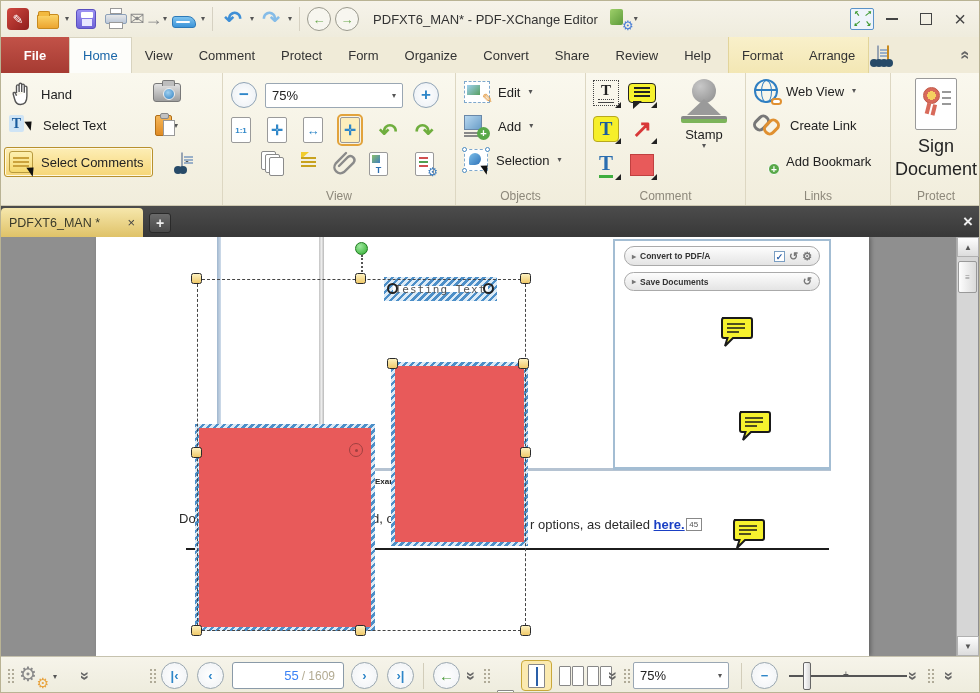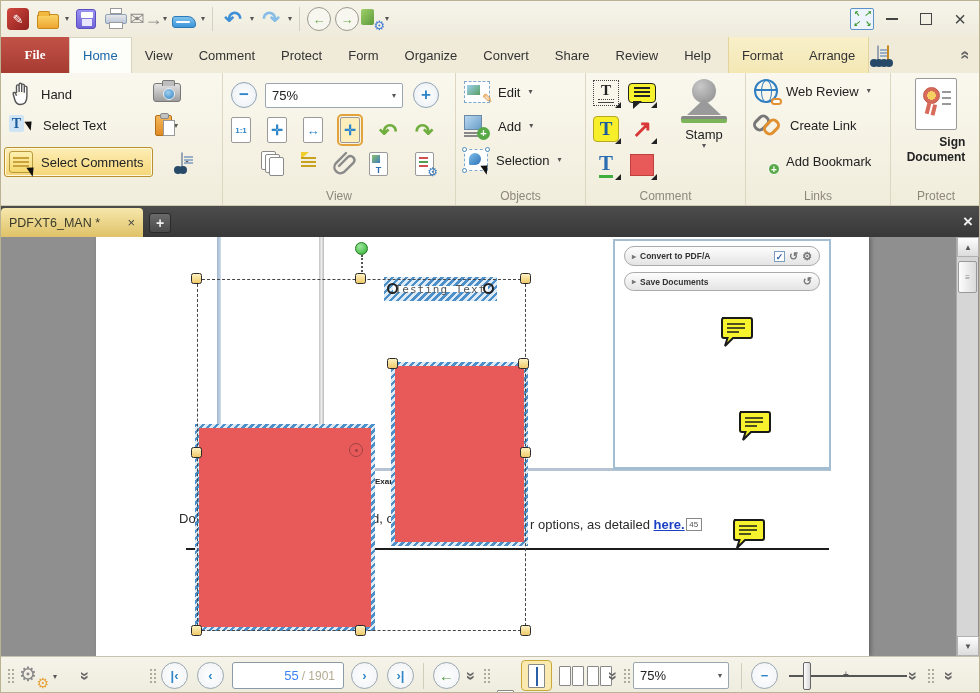--- a/index.html
+++ b/index.html
@@ -40,21 +40,21 @@
              display:grid; grid-template-columns:1fr 1fr; place-items:center; font-size:8px; color:#3f9a33; font-weight:bold; line-height:1;}
   .wbtn { width:34px; height:26px; display:flex; align-items:center; justify-content:center; color:#444; }
   .minbar { width:12px; height:2px; background:#444; }
   .maxbox { width:12px; height:12px; border:1.5px solid #444; }
   .closex { font-size:20px; line-height:1; }
   .spacer { flex:1; }
 
   
   .tabrow { position:absolute; left:0; top:36px; width:980px; height:36px; background:#f0ebd8; display:flex; align-items:stretch; }
   .tab { padding:0 13px; font-size:13px; color:#333; display:flex; align-items:center; }
-  .tab.file { background:linear-gradient(#c25248,#a63b32); color:#fff; width:68px; justify-content:center; font-weight:bold;font-family:Liberation Serif, serif; }
+  .tab.file { background:linear-gradient(#c25248,#a63b32); color:#fff; width:68px; justify-content:center; font-weight:bold; }
   .tab.active { background:#fdfdfa; color:#1a66a8; border:1px solid #d8d3bf; border-bottom:none; }
   .ctxwrap { display:flex; background:linear-gradient(#f9f0ca,#f3e7b4); border-left:1px solid #e2d49a; border-right:1px solid #e2d49a; margin-left:4px;}
   .tr-icons { display:flex; align-items:center; gap:8px; padding:0 8px; }
   .mini-page { width:15px; height:19px; background:#fff; border:1px solid #98a4b2; border-radius:2px; position:relative;}
   .mini-page:before{ content:""; position:absolute; left:2px; top:3px; width:9px; height:1.6px; background:#9ab0c8; box-shadow:0 3px 0 #9ab0c8, 0 6px 0 #9ab0c8;}
   .mini-folder { width:19px; height:14px; background:linear-gradient(#fbd468,#eca52f); border:1px solid #c88a1e; border-radius:2px; position:relative; }
   .binoc { position:absolute; right:-4px; bottom:-3px; width:13px; height:8px; }
   .binoc:before,.binoc:after { content:""; position:absolute; top:0; width:8px; height:8px; border-radius:50%; background:#274a68; }
   .binoc:before{ left:0; } .binoc:after{ right:0; }
   .collapse-ch { margin-left:auto; display:flex; align-items:center; padding:0 12px; color:#555; }
@@ -144,21 +144,21 @@
   .chain i { position:absolute; width:13px; height:18px; border:3.2px solid #777; border-radius:6px; transform:rotate(45deg);}
   .chain i:nth-child(1){ left:1px; top:1px; }
   .chain i:nth-child(2){ left:11px; top:5px; border-color:#e09030; }
   .addbk { position:relative; width:24px; height:24px; }
   .addbk .bkmk { width:16px; height:22px; }
   .addbk .plus { position:absolute; right:-2px; bottom:-2px; width:12px; height:12px; border-radius:50%; background:#58a848; color:#fff; font-size:10px; font-weight:bold; text-align:center; line-height:12px; border:1px solid #fff;}
   .cert { width:42px; height:52px; background:#fff; border:1.5px solid #9a9a9a; border-radius:2px; position:relative; }
   .cert .ros { position:absolute; left:7px; top:8px; width:17px; height:17px; border-radius:50%; background:radial-gradient(#f5d060 40%,#d86a5a 42%); border:1.5px solid #c05848;}
   .cert .rib { position:absolute; left:10px; top:24px; width:4px; height:11px; background:#d86a5a; transform:rotate(14deg); box-shadow:6px 0 0 #d86a5a;}
   .cert .ln { position:absolute; right:5px; top:12px; width:9px; height:1.6px; background:#999; box-shadow:0 6px 0 #999, 0 12px 0 #999;}
-  .twolines { text-align:right; line-height:1.25; font-size:12px; color:#222;font-weight:bold; }
+  .twolines { text-align:center; line-height:1.25; font-size:18px; color:#222; }
 
   
   .doctabs { position:absolute; left:0; top:205px; width:980px; height:31px; background:linear-gradient(#4c4c4c,#383838); display:flex; align-items:flex-end; }
   .dtab { height:29px; width:142px; background:linear-gradient(#f6e7ac,#dfc268); border-radius:4px 4px 0 0; display:flex; align-items:center; padding:0 8px; font-size:12.5px; color:#3a3a2a; }
   .dtab .x { margin-left:auto; color:#444; font-size:13px; }
   .addtab { width:22px; height:20px; margin:0 0 4px 6px; background:linear-gradient(#6a6a6a,#4a4a4a); border:1px solid #2a2a2a; border-radius:3px; color:#eee; font-size:14px; font-weight:bold; display:flex; align-items:center; justify-content:center; }
   .closeall { margin-left:auto; margin-right:8px; margin-bottom:5px; color:#f0f0f0; font-size:17px; font-weight:bold; }
 
   
   .docarea { position:absolute; left:0; top:236px; width:980px; height:419px; background:#8f8f8f; overflow:hidden; }
@@ -263,20 +263,21 @@
         </div>
       <span class="caret">▾</span>
       <div class="tb-ic">
           <span class="glyph-redo">↷</span>
         </div>
       <span class="caret">▾</span>
       <div class="sep"></div>
       <div class="navcircle">←</div>
       <div class="navcircle">→</div>
     </div>
+    <div class="title-text">PDFXT6_MAN* - PDF-XChange Editor</div>
     <div class="launch">
       <span class="sq"></span>
         <span class="gr">⚙</span>
     </div>
     <span class="caret">▾</span>
     <div class="spacer"></div>
     <div class="tb-ic">
       <span class="fullscr">
           <i>↖</i>
           <i>↗</i>
@@ -456,21 +457,21 @@
         <span class="caret">▾</span>
       </div>
       <div class="glabel">Comment</div>
     </div>
 
     <div class="group" style="left:745px; width:145px;">
       <div class="rbtn" style="left:8px; top:6px;">
         <span class="globe">
             <span class="linklet"></span>
           </span>
-        <span>Web Review</span>
+        <span>Web View</span>
           <span class="caret">▾</span>
       </div>
       <div class="rbtn" style="left:8px; top:40px;">
         <span class="chain">
             <i></i>
             <i></i>
           </span>
         <span>Create Link</span>
       </div>
       <div class="rbtn" style="left:8px; top:76px;">
@@ -594,21 +595,21 @@
         <span class="g2">⚙</span>
     </div>
     <span class="sb caret" style="left:52px; top:16px;">▾</span>
     <span class="sb rot-90" style="left:80px; top:10px;">»</span>
     <div class="sb grip" style="left:148px; top:11px;"></div>
 
     <div class="sb navbtn" style="left:160px; top:5px;">|‹</div>
     <div class="sb navbtn" style="left:196px; top:5px;">‹</div>
     <div class="sb pagebox" style="left:231px; top:5px;">
       <span class="cur">55</span>
-      <span class="tot">/ 1901</span>
+      <span class="tot">/ 1609</span>
     </div>
     <div class="sb navbtn" style="left:350px; top:5px;">›</div>
     <div class="sb navbtn" style="left:386px; top:5px;">›|</div>
     <div class="sb sepv" style="left:422px; top:6px;"></div>
     <div class="sb navbtn green" style="left:432px; top:5px;">←</div>
     <span class="sb rot-90" style="left:466px; top:10px;">»</span>
     <div class="sb grip" style="left:482px; top:11px;"></div>
 
     <div class="sb lay-page" style="left:496px; top:7px;"></div>
     <div class="sb lay-active" style="left:520px; top:3px;">

